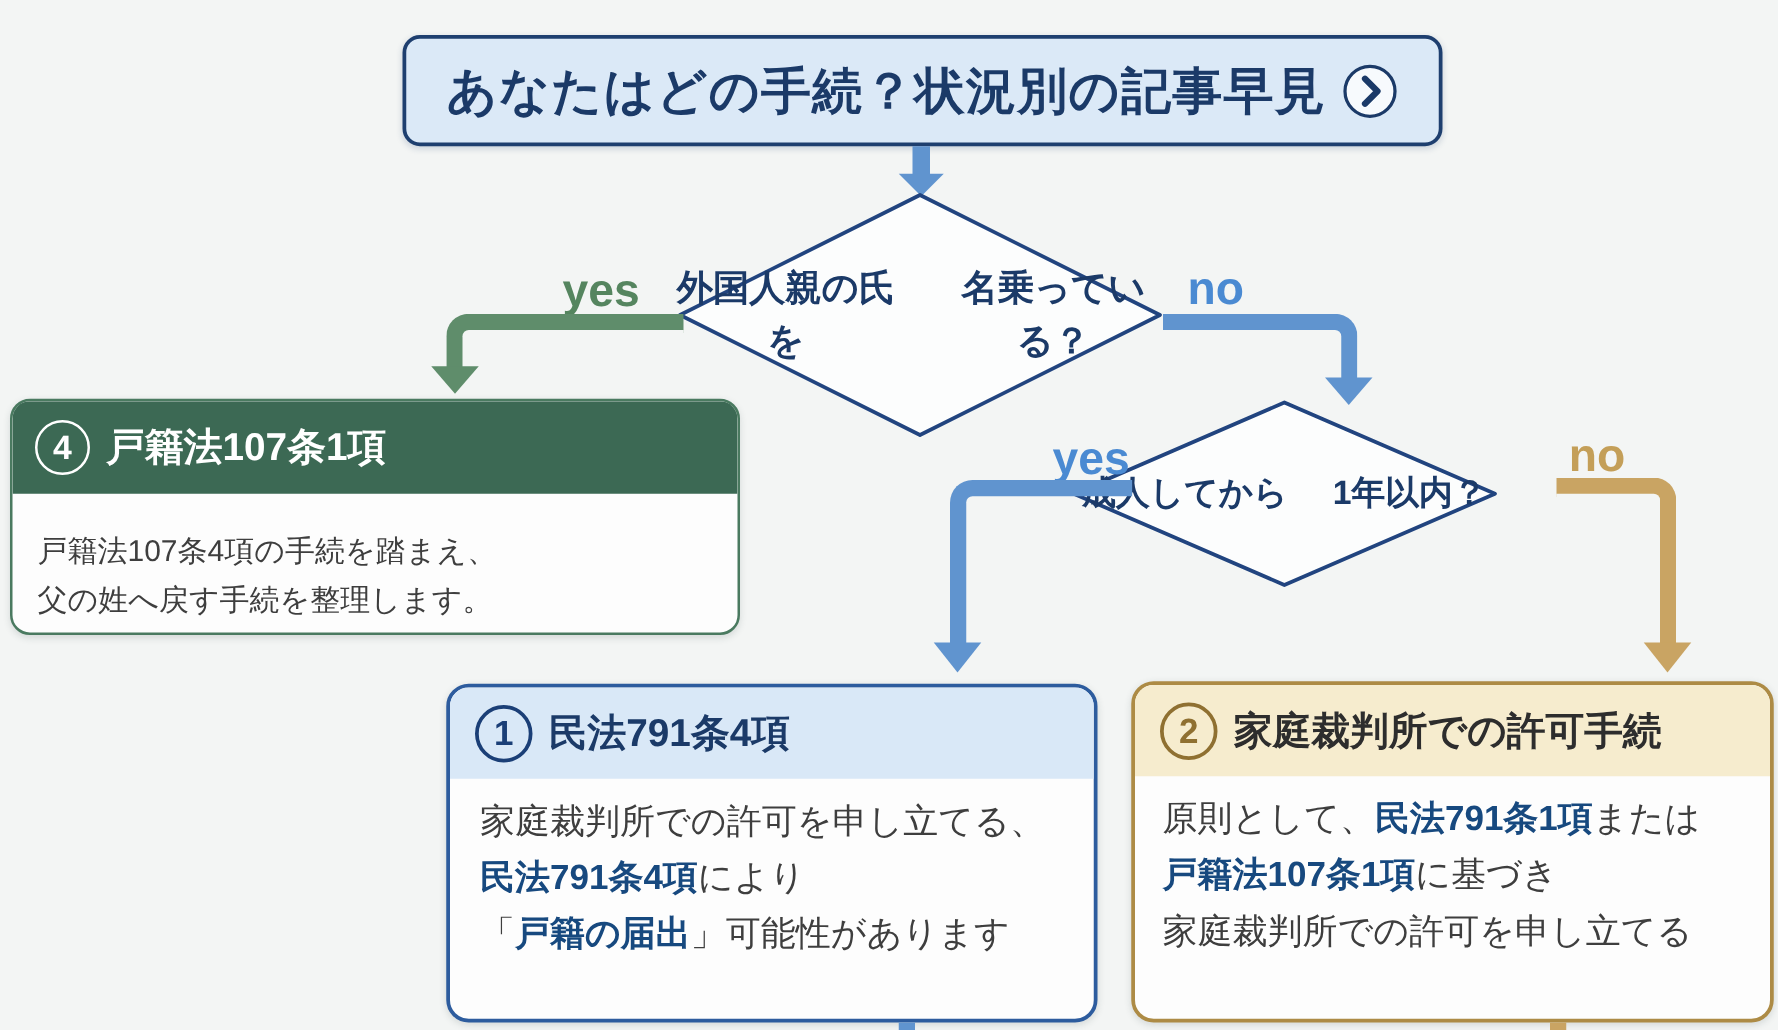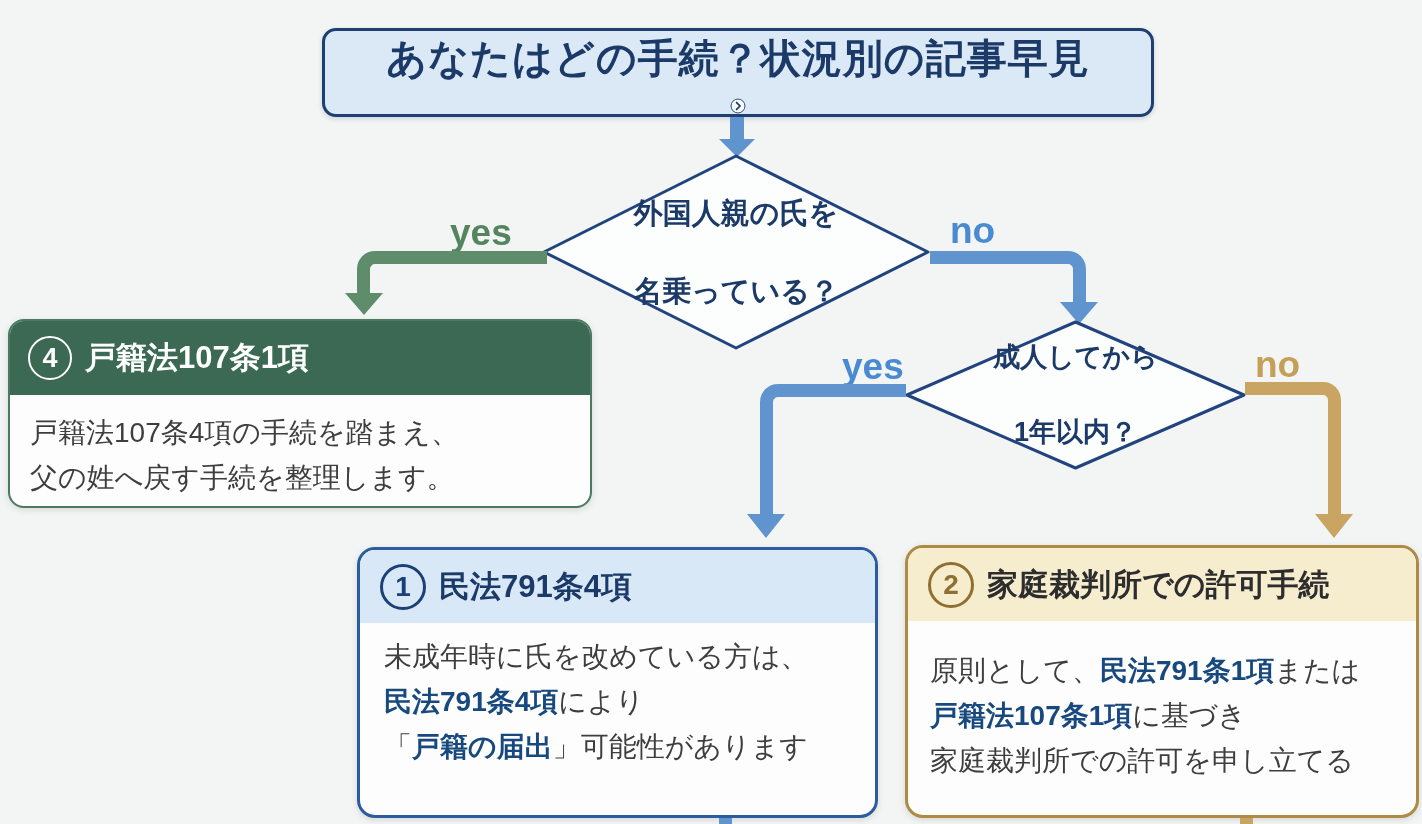--- a/index.html
+++ b/index.html
@@ -9,38 +9,38 @@
     background:#f3f5f4;
     overflow:hidden;
   }
   .canvas { position:relative; width:1422px; height:824px; background:#f3f5f4; }
 
   
   .header-pill {
     position:absolute; left:322px; top:28px; width:832px; height:89px;
     background:#dbe9f7; border:3px solid #1e3f6f; border-radius:14px;
     display:flex; align-items:center; justify-content:center; gap:12px;
-    box-shadow:0 2px 5px rgba(30,63,111,.18); cursor:pointer;flex-direction:column;
+    box-shadow:0 2px 5px rgba(30,63,111,.18); cursor:pointer;
   }
   .header-pill .title {
     font-size:40px; font-weight:bold; color:#1b3a68; letter-spacing:1px;
   }
   .chev-icon { width:46px; height:46px; display:block; }
 
   
   .diamond { position:absolute; }
   .diamond svg { position:absolute; inset:0; }
   .diamond .qtext {
-    position:absolute; inset:0; display:flex; flex-direction:column;
+    position:absolute; inset:0; display:flex; flex-direction:row;
     align-items:center; justify-content:center;
     font-weight:bold; color:#1b3a68; text-align:center; line-height:1.45;gap:36px;
   }
   .d1 { left:540px; top:152px; width:392px; height:200px; }
   .d1 .qtext { font-size:29px; }
-  .d2 { left:903px; top:318px; width:345px; height:154px; }
+  .d2 { left:855px; top:318px; width:345px; height:154px; }
   .d2 .qtext { font-size:27px; }
 
   
   .branch-label { position:absolute; font-weight:bold; font-size:37px; }
   .lbl-yes1 { left:450px; top:212px; color:#55855f; }
   .lbl-no1  { left:950px; top:210px; color:#4a8ad2; }
   .lbl-yes2 { left:842px; top:346px; color:#4a8ad2; }
   .lbl-no2  { left:1255px; top:344px; color:#c49f58; }
 
   
@@ -91,37 +91,37 @@
   .card-body { color:#3e3e3e; }
   .card-body .bl { white-space:nowrap; }
   .card-body strong { font-weight:bold; color:#17497f; }
 
   .card-green { left:8px; top:319px; width:584px; height:189px;
     border:2px solid #4a7a60; border-radius:16px; }
   .card-green .card-head { height:74px; background:#3c6954; }
   .card-green .badge { width:44px; height:44px; border:2.5px solid #ffffff;
     color:#ffffff; font-size:27px; }
   .card-green .card-title { font-size:31px; color:#ffffff; }
-  .card-green .card-body { padding:15px 20px; font-size:28px; line-height:1.62; }
+  .card-green .card-body { padding:28px 20px; font-size:24px; line-height:1.62; }
 
   .card-blue { left:357px; top:547px; width:521px; height:271px;
     border:3px solid #2d5c9e; border-radius:18px; }
   .card-blue .card-head { height:73px; background:#d9e8f7; padding-left:20px; }
   .card-blue .badge { width:46px; height:46px; border:3px solid #1b3f77;
     color:#1b3f77; font-size:28px; }
   .card-blue .card-title { font-size:31px; color:#1b3a68; }
   .card-blue .card-body { padding:12px 24px; font-size:28px; line-height:1.6; }
 
   .card-tan { left:905px; top:545px; width:514px; height:273px;
     border:3px solid #ad8b45; border-radius:18px; }
   .card-tan .card-head { height:73px; background:#f6ecce; padding-left:20px; }
   .card-tan .badge { width:46px; height:46px; border:3px solid #8f7031;
     color:#8f7031; font-size:28px; }
   .card-tan .card-title { font-size:31px; color:#2d2d2d; }
-  .card-tan .card-body { padding:28px 22px; font-size:28px; line-height:1.6; }
+  .card-tan .card-body { padding:12px 22px; font-size:28px; line-height:1.6; }
 </style>
 </head>
 <body>
 
 <div class="canvas">
 
   <div class="header-pill">
     <span class="title">あなたはどの手続？状況別の記事早見</span>
     <svg class="chev-icon" viewBox="0 0 46 46">
       <circle cx="23" cy="23" r="20" fill="#f7fafd" stroke="#1b3a68" stroke-width="2.6"></circle>
@@ -178,21 +178,21 @@
       <div class="bl">父の姓へ戻す手続を整理します。</div>
     </div>
   </div>
 
   <div class="card card-blue">
     <div class="card-head">
       <span class="badge">1</span>
       <span class="card-title">民法791条4項</span>
     </div>
     <div class="card-body">
-      <div class="bl">未成年時に氏を改めている方は、</div>
+      <div class="bl">家庭裁判所での許可を申し立てる、</div>
       <div class="bl"><strong>民法791条4項</strong><span>により</span></div>
       <div class="bl"><span>「</span><strong>戸籍の届出</strong><span>」可能性があります</span></div>
     </div>
   </div>
 
   <div class="card card-tan">
     <div class="card-head">
       <span class="badge">2</span>
       <span class="card-title">家庭裁判所での許可手続</span>
     </div>

